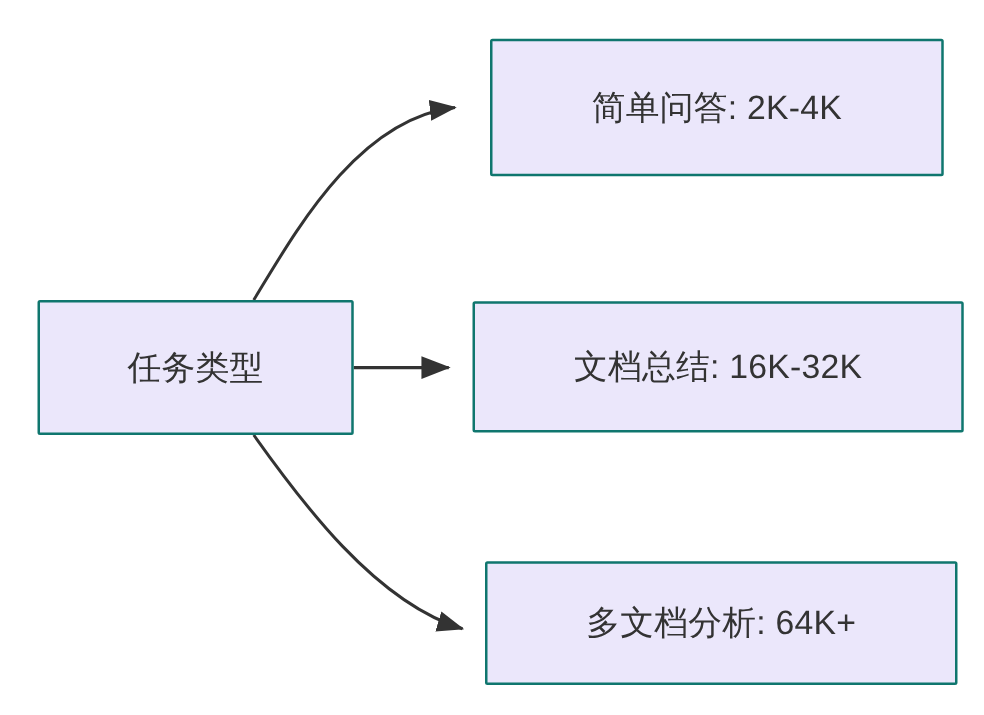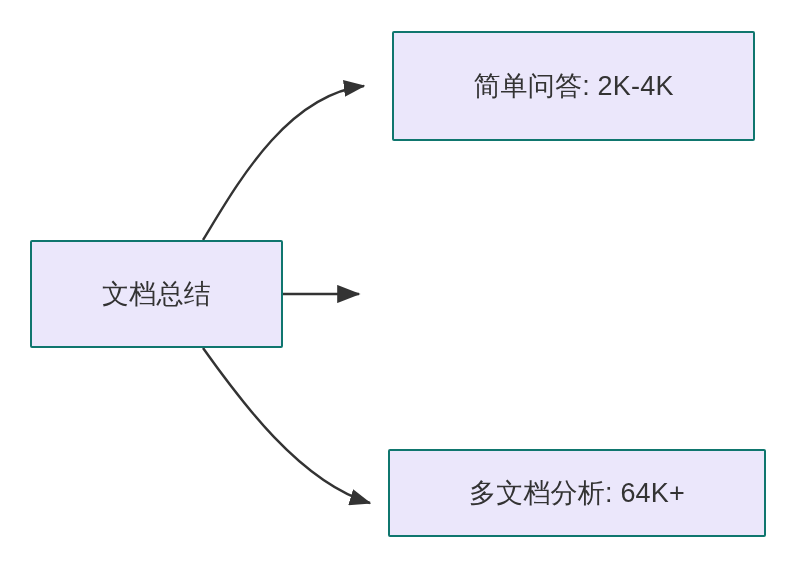--- a/index.html
+++ b/index.html
@@ -58,21 +58,21 @@
   #node-doc-summary {
     left: 378px;
     top: 241px;
     width: 393px;
     height: 105px;
   }
   #node-multi-doc {
     left: 388px;
     top: 449px;
     width: 378px;
-    height: 88px;
+    height: 99px;
   }
 </style>
 </head>
 <body>
 
 <div id="canvas">
 
   <svg id="edges" viewBox="0 0 787 572" width="787" height="572" xmlns="http://www.w3.org/2000/svg">
     <defs>
       <marker id="arrowhead" markerWidth="9" markerHeight="7" refX="8.4" refY="3.5" orient="auto" markerUnits="strokeWidth">
@@ -81,25 +81,28 @@
     </defs>
 
     <path d="M 203 240 C 236 186 286 95 364 86" fill="none" stroke="#333333" stroke-width="2.4" marker-end="url(#arrowhead)"></path>
 
     <path d="M 283 294 L 359 294" fill="none" stroke="#333333" stroke-width="2.6" marker-end="url(#arrowhead)"></path>
 
     <path d="M 203 348 C 240 400 300 482 370 503" fill="none" stroke="#333333" stroke-width="2.4" marker-end="url(#arrowhead)"></path>
   </svg>
 
   <div class="node" id="node-root">
-    <span class="node-label">文档总结</span>
+    <span class="node-label">任务类型</span>
   </div>
 
   <div class="node" id="node-simple-qa">
     <span class="node-label">简单问答: 2K-4K</span>
   </div>
 
+  <div class="node" id="node-doc-summary">
+    <span class="node-label">文档总结: 16K-32K</span>
+  </div>
 
   <div class="node" id="node-multi-doc">
     <span class="node-label">多文档分析: 64K+</span>
   </div>
 
 </div>
 
 </body></html>

